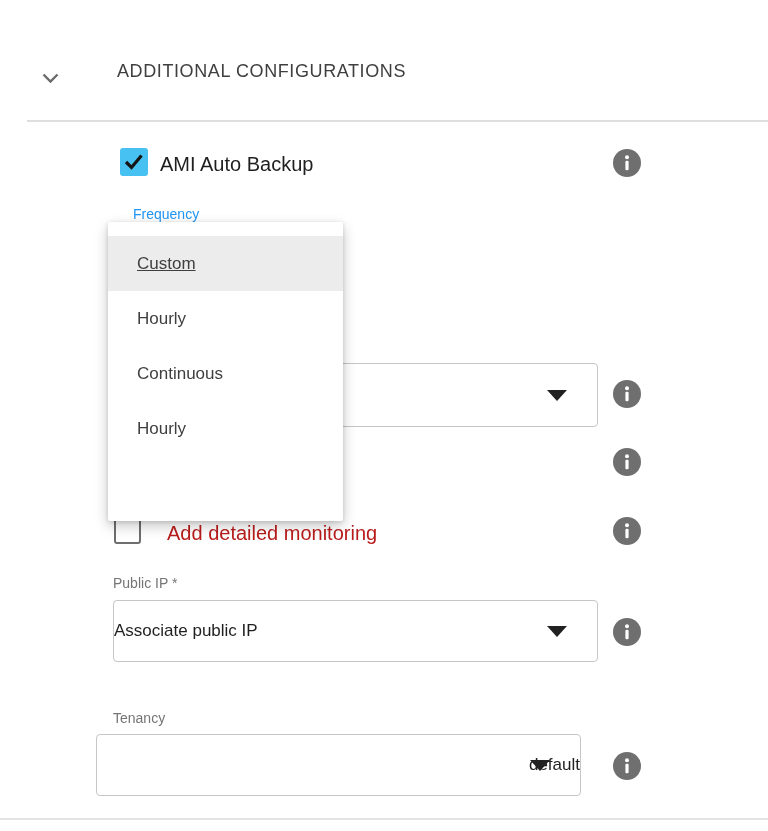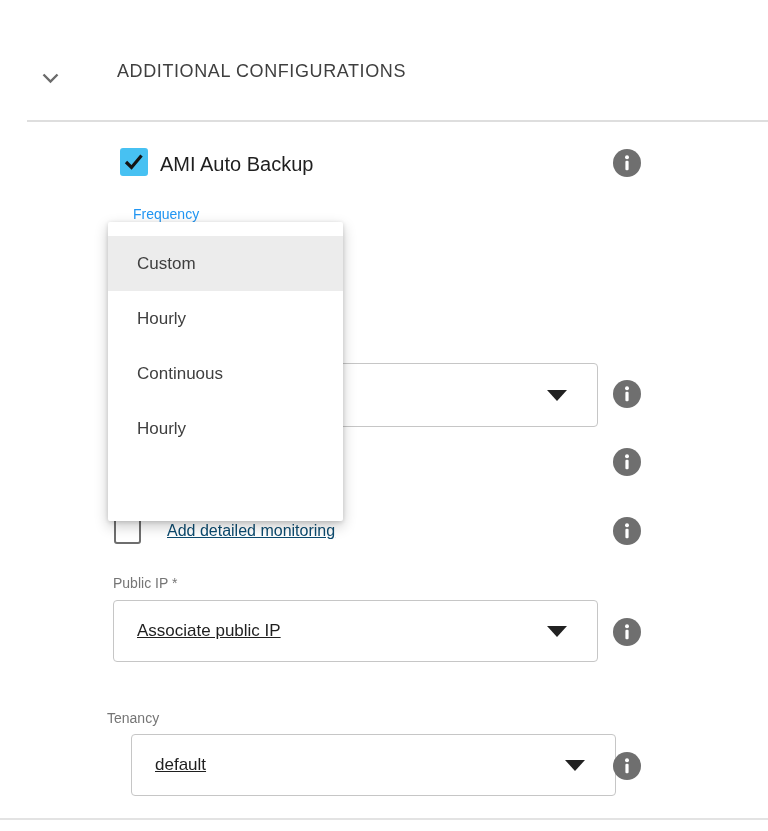--- a/index.html
+++ b/index.html
@@ -32,56 +32,56 @@
 
   
   .checkbox { width: 28px; height: 28px; border: 2px solid #6E6E6E; border-radius: 3px;
     background: #fff; display: flex; align-items: center; justify-content: center; cursor: pointer; }
   .checkbox svg { display: none; }
   .checkbox.is-checked { background: var(--checkbox-checked); border-color: var(--checkbox-checked); }
   .checkbox.is-checked svg { display: block; }
   .cb-ami { left: 120px; top: 148px; }
   .cb-monitoring { left: 114px; top: 517px; width: 27px; height: 27px; }
   .lbl-ami { left: 160px; top: 153px; font-size: 20px; color: var(--text-primary); }
-  .lbl-monitoring { left: 167px; top: 522px; font-size: 16px; color: #0c4a6e; text-decoration: underline; }
+  .lbl-monitoring { left: 167px; top: 522px; font-size: 20px; color: #b91c1c; }
 
   
   .info-icon { width: 28px; height: 28px; cursor: pointer; }
   .i1 { left: 613px; top: 149px; }
   .i2 { left: 613px; top: 380px; }
   .i3 { left: 613px; top: 448px; }
   .i4 { left: 613px; top: 517px; }
   .i5 { left: 613px; top: 618px; }
   .i6 { left: 613px; top: 752px; }
 
   
   .field-label { font-size: 14px; color: var(--text-secondary); }
   .lbl-frequency { left: 133px; top: 206px; color: var(--accent-label); z-index: 1; }
   .lbl-publicip { left: 113px; top: 575px; }
-  .lbl-tenancy { left: 107px; top: 710px; }
+  .lbl-tenancy { left: 113px; top: 710px; }
 
   
   .select { width: 485px; height: 62px; background: #fff;
     border: 1px solid var(--border); border-radius: 4px; cursor: pointer;
-    display: flex; align-items: center; padding-left: 23px;
-    font-size: 17px; color: var(--text-primary); position: absolute; text-decoration: underline; }
+    display: flex; align-items: center; 
+    font-size: 17px; color: var(--text-primary); position: absolute; }
   .select .caret { position: absolute; right: 30px; top: 50%; margin-top: -5px;
     width: 0; height: 0; border-left: 10px solid transparent;
     border-right: 10px solid transparent; border-top: 11px solid #212121; }
   .sel-hidden { left: 113px; top: 363px; height: 64px; z-index: 1; }
   .sel-publicip { left: 113px; top: 600px; }
-  .sel-tenancy { left: 131px; top: 734px; }
+  .sel-tenancy { left: 96px; top: 734px; justify-content: flex-end; }
 
   
   .menu { left: 108px; top: 222px; width: 235px; height: 299px; background: #fff;
     z-index: 10; padding-top: 14px; border-radius: 2px;
     box-shadow: 0 5px 14px rgba(0,0,0,0.22), 0 1px 4px rgba(0,0,0,0.14); }
   .menu-item { height: 55px; display: flex; align-items: center; padding-left: 29px;
     font-size: 17px; color: var(--text-menu); cursor: pointer; }
-  .menu-item.highlighted { background: var(--menu-highlight); }
+  .menu-item.highlighted { background: var(--menu-highlight); text-decoration: underline; }
 </style>
 </head>
 <body>
 
 <div class="abs chevron-btn">
   <span>
     <svg width="17" height="11" viewBox="0 0 17 11">
       <polyline points="1.5,1.5 8.5,8.5 15.5,1.5" fill="none" stroke="#6B6B6B" stroke-width="2.4"></polyline>
     </svg>
   </span>

